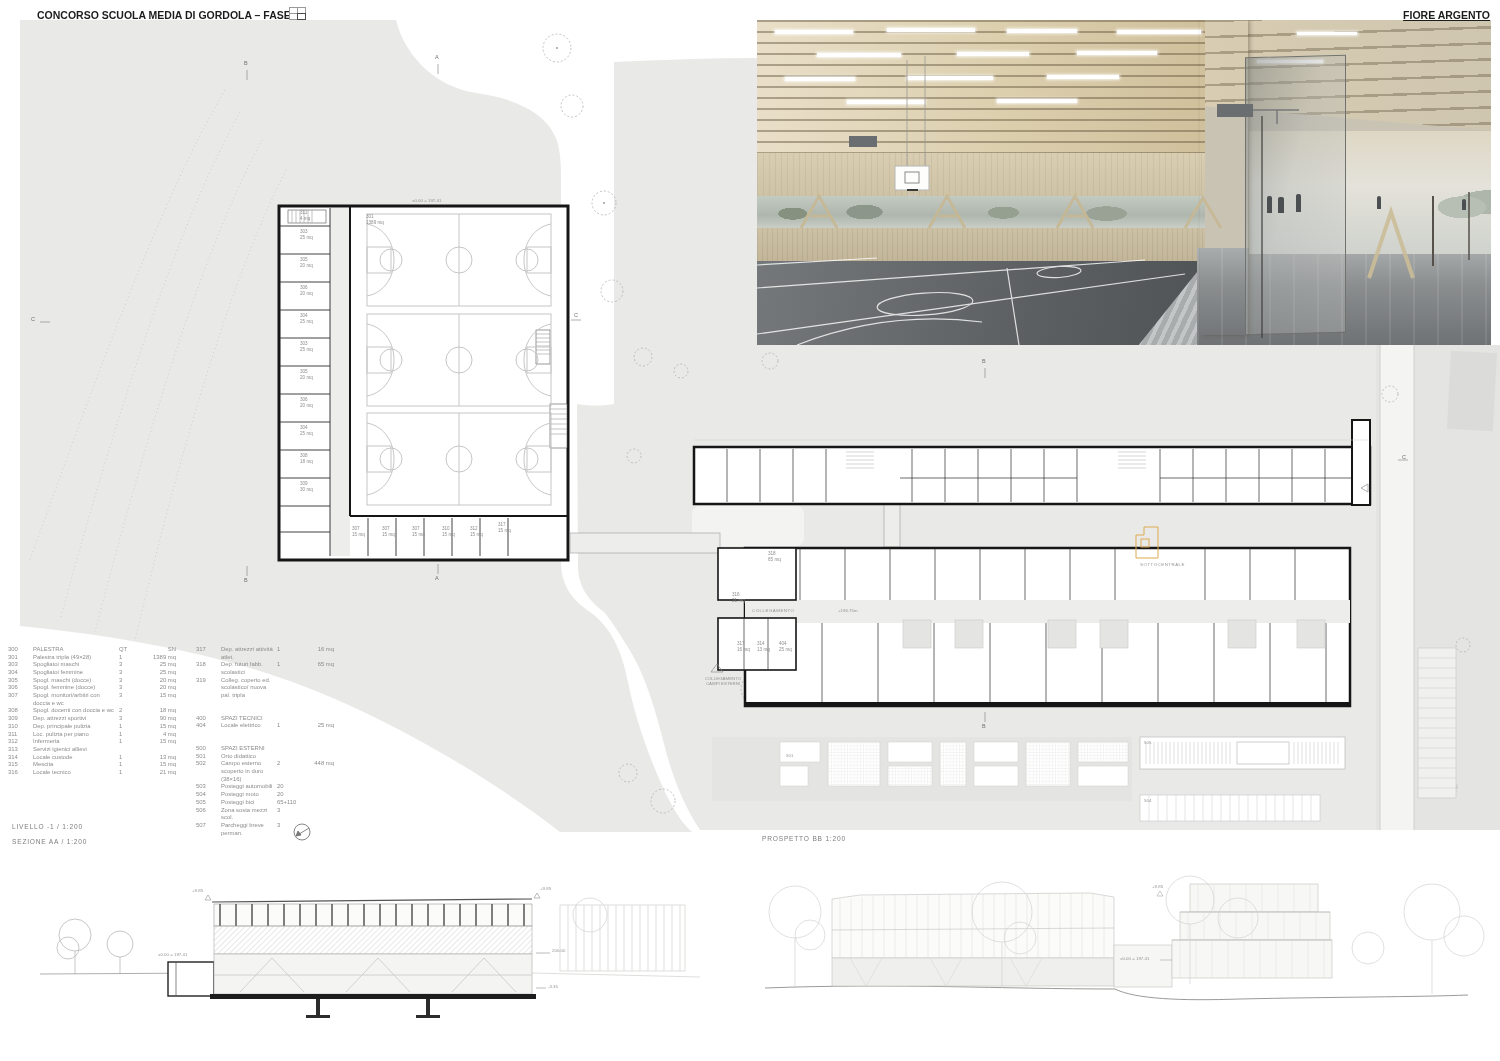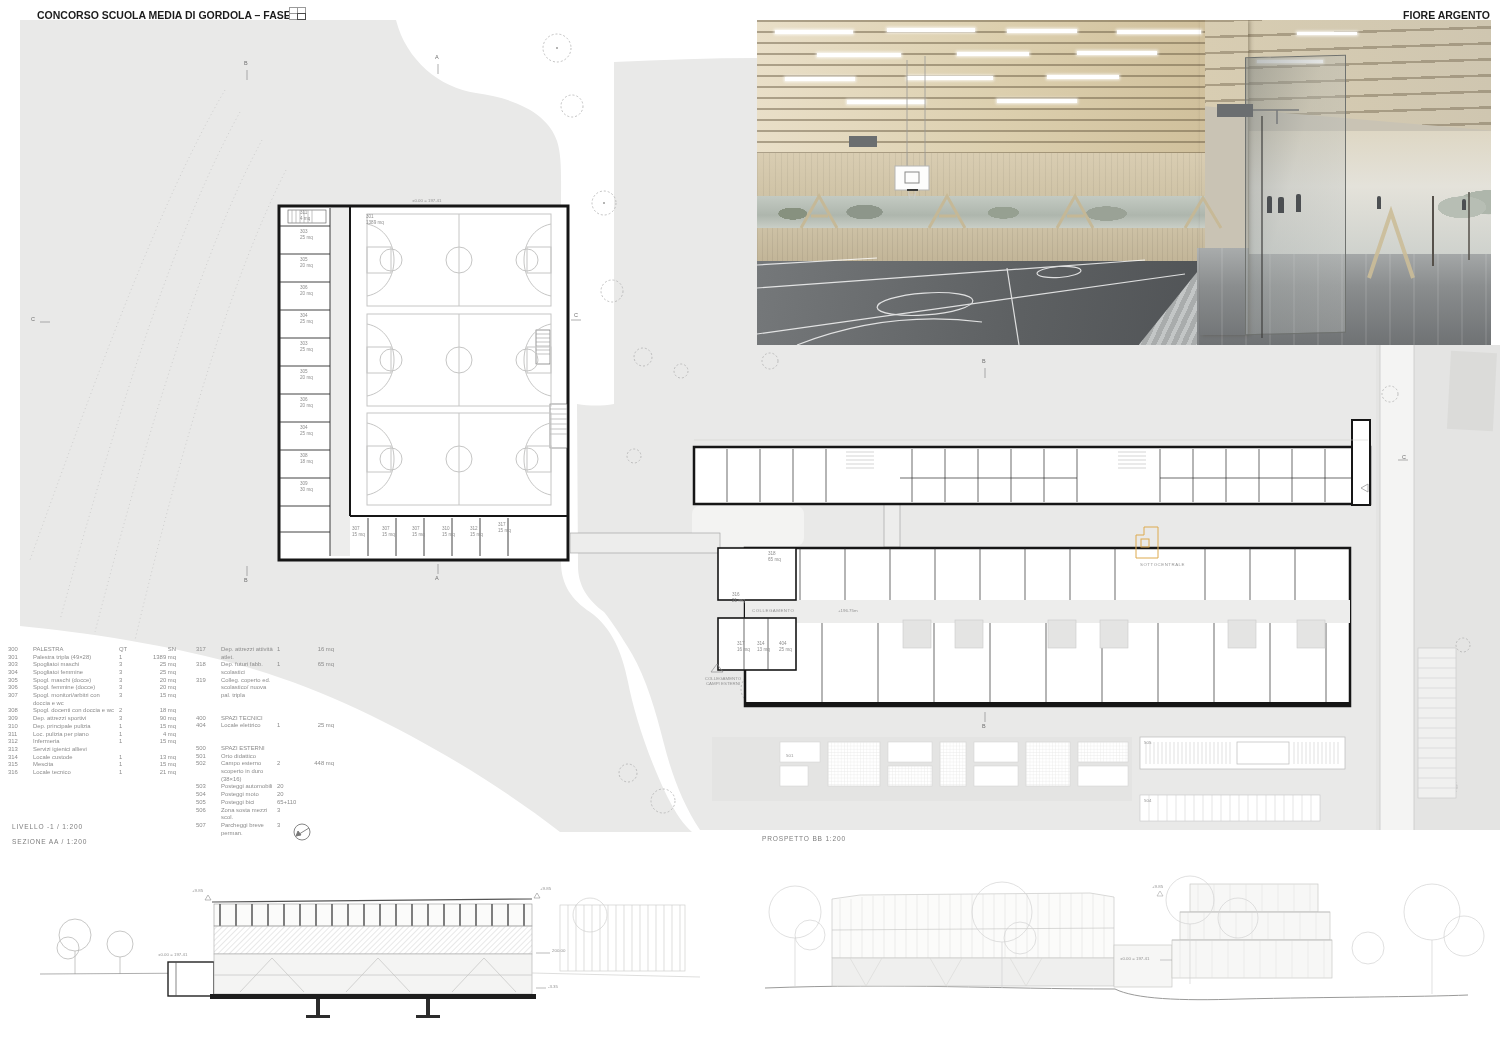--- a/index.html
+++ b/index.html
@@ -4,21 +4,21 @@
 <style>
   html,body{margin:0;padding:0;background:#ffffff;}
   body{width:1500px;height:1061px;position:relative;overflow:hidden;
        font-family:"Liberation Sans",sans-serif;color:#222;}
   .abs{position:absolute;}
   
   .sheet-title{position:absolute;top:9px;font-size:10.5px;font-weight:bold;
 ature
     letter-spacing:2.2px;color:#1c1c1c;white-space:nowrap;}
   .t-left{left:37px;}
-  .t-right{right:10px;text-align:left;}
+  .t-right{right:10px;text-align:left;text-decoration:underline;}
   .title-grid{position:absolute;left:289px;top:7px;width:17px;height:13px;}
   .title-grid div{position:absolute;border:0.8px solid #9a9a9a;background:#fff;}
   
   .view-label{position:absolute;font-size:6.6px;letter-spacing:0.8px;color:#7d7d7d;white-space:nowrap;}
   
   .plan-label{position:absolute;font-size:4.6px;line-height:1.25;color:#8d8d8d;
       white-space:pre-line;width:30px;}
   .marker{position:absolute;font-size:5.5px;color:#707070;}
   .quota{position:absolute;font-size:4.4px;color:#949494;white-space:pre;}
   

